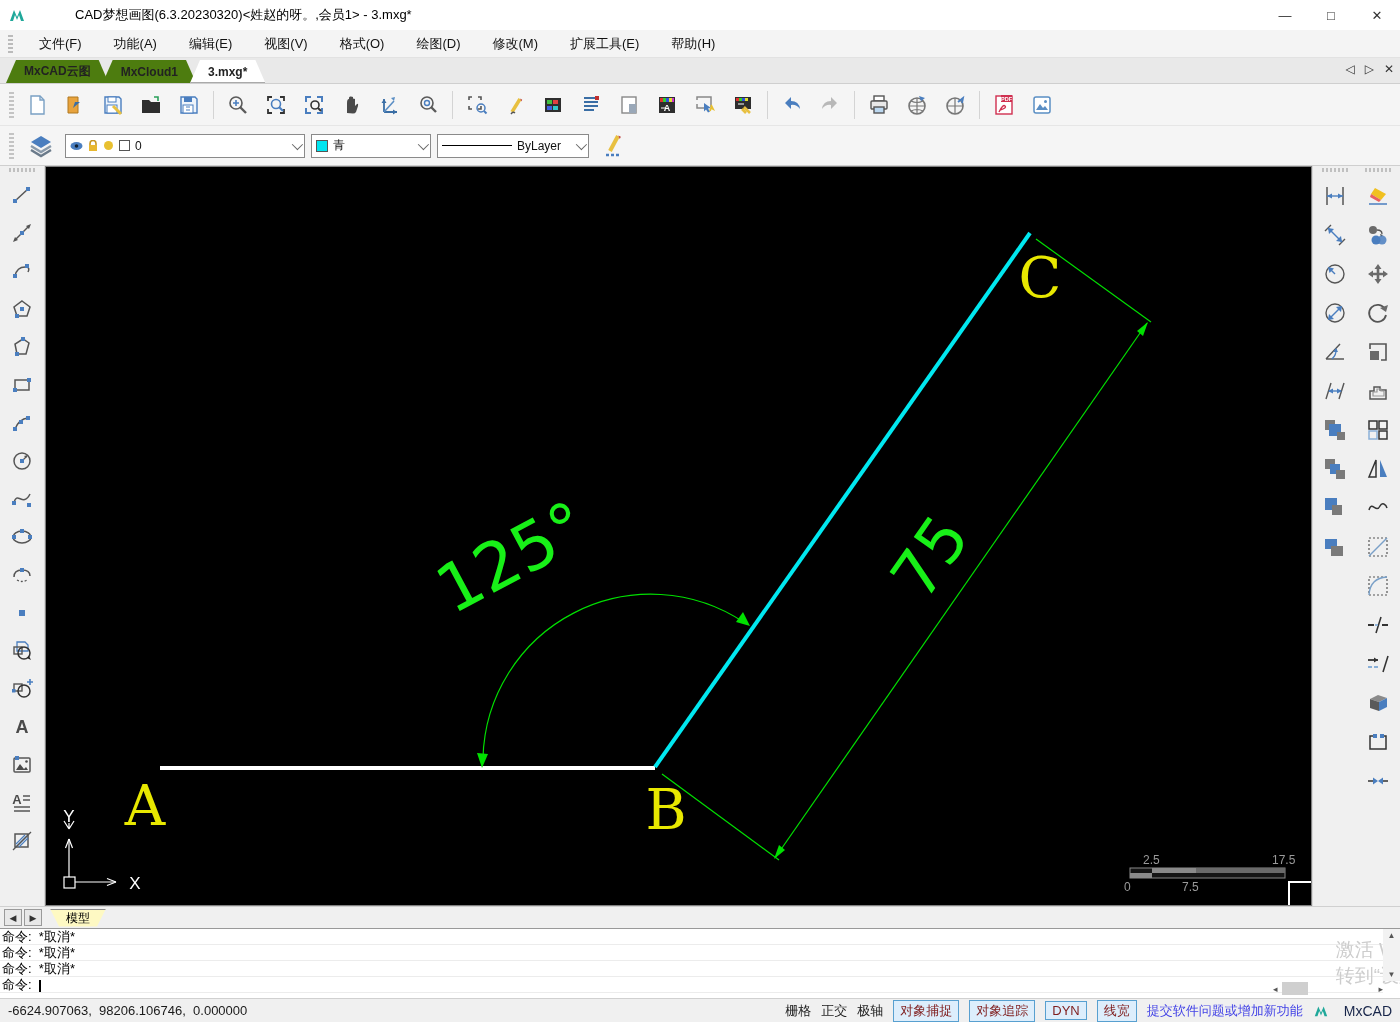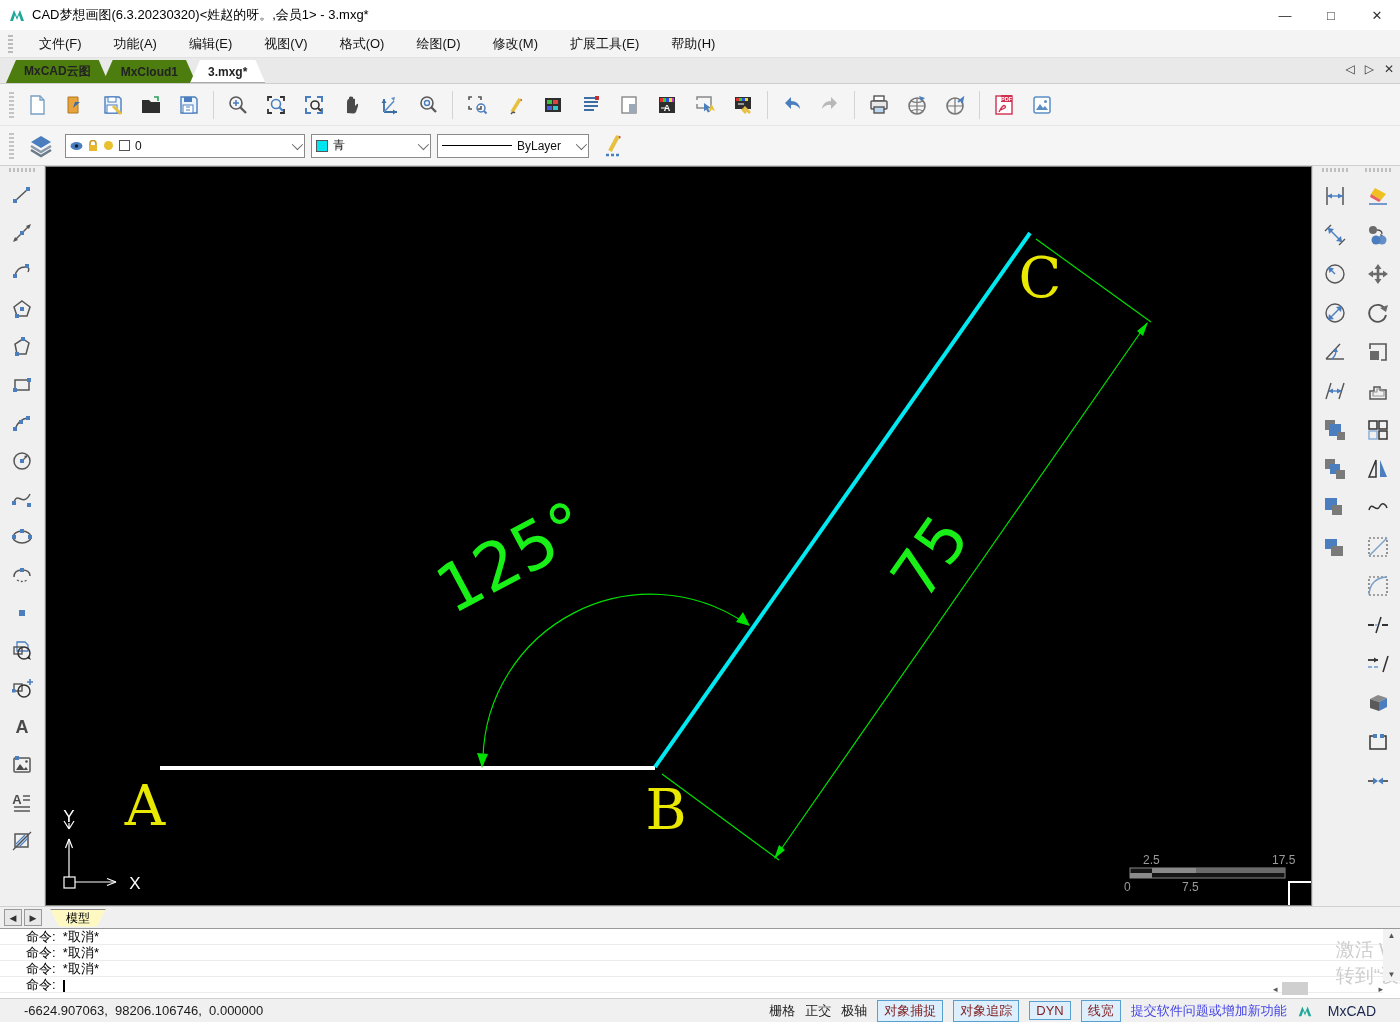--- a/index.html
+++ b/index.html
@@ -1,21 +1,21 @@
 <!DOCTYPE html>
 <html><head>
 <meta charset="utf-8">
 <style>
   * { margin:0; padding:0; box-sizing:border-box; }
   html,body { width:1400px; height:1022px; overflow:hidden; }
   body { font-family:"Liberation Sans", sans-serif; font-size:13px; color:#111; background:#f0f0f0; }
   .window { width:1400px; height:1022px; display:flex; flex-direction:column; background:#fff; }
 
   
-  .titlebar { height:30px; background:#ffffff; display:flex; align-items:center; padding-left:8px; flex:0 0 auto; }
+  .titlebar { height:30px; background:#ffffff; display:flex; align-items:center; padding-left:8px; flex:0 0 auto;gap:43px; }
   .titlebar .app-title { margin-left:6px; font-size:13px; color:#000; }
   .win-controls { margin-left:auto; display:flex; height:100%; }
   .win-btn { width:46px; display:flex; align-items:center; justify-content:center; font-size:13px; color:#333; cursor:default; }
 
   
   .menubar { height:28px; background:#f4f4f4; display:flex; align-items:center; gap:12px; padding-left:4px; border-bottom:1px solid #e2e2e2; flex:0 0 auto; }
   .menubar .gripper { width:5px; height:18px; margin:0 4px; background:repeating-linear-gradient(to bottom,#bbb 0 2px,transparent 2px 4px); }
   .menu-item { padding:4px 10px; font-size:13px; color:#111; }
 
   
@@ -52,29 +52,29 @@
   .canvas-wrap svg { display:block; }
 
   
   .modelbar { height:22px; background:#f0f0f0; display:flex; align-items:center; padding-left:4px; flex:0 0 auto; border-top:1px solid #d0d0d0; }
   .mb-arrow { width:18px; height:17px; border:1px solid #9a9a9a; background:#e8e8e8; display:flex; align-items:center; justify-content:center; font-size:9px; color:#333; margin-right:2px; }
   .model-tab { height:18px; padding:0 16px; margin-left:6px; background:#fef9c3; display:flex; align-items:center; font-size:12px; color:#000; clip-path:polygon(0 0, 100% 0, calc(100% - 9px) 100%, 9px 100%); border-top:1px solid #888; }
 
   
   .cmd { height:70px; background:#fff; border-top:1px solid #999; position:relative; flex:0 0 auto; overflow:hidden; }
   .cmd-rows { position:absolute; left:0; top:0; right:17px; }
-  .cmd-row { height:16px; line-height:16px; padding-left:26px; font-size:13px; color:#000; border-bottom:1px solid #ececec; white-space:pre; }
+  .cmd-row { height:16px; line-height:16px; padding-left:2px; font-size:13px; color:#000; border-bottom:1px solid #ececec; white-space:pre; }
   .cmd-cursor { display:inline-block; width:1.5px; height:12px; background:#000; vertical-align:middle; margin-left:4px; }
   .cmd-vscroll { position:absolute; right:0; top:0; width:17px; height:52px; background:#f2f2f2; display:flex; flex-direction:column; justify-content:space-between; align-items:center; font-size:8px; color:#555; padding:2px 0; }
   .cmd-hscroll { position:absolute; right:17px; bottom:2px; width:110px; height:15px; display:flex; align-items:center; font-size:9px; color:#555; gap:4px; }
   .cmd-hthumb { width:26px; height:13px; background:#cfcfcf; }
   .watermark { position:absolute; right:-18px; top:8px; text-align:left; color:#cdcdcd; font-size:19px; line-height:26px; pointer-events:none; }
 
   
-  .statusbar { height:24px; background:#f0f0f0; border-top:1px solid #d0d0d0; display:flex; align-items:center; padding:0 24px; font-size:13px; color:#1a1a1a; flex:0 0 auto; }
+  .statusbar { height:24px; background:#f0f0f0; border-top:1px solid #d0d0d0; display:flex; align-items:center; padding:0 8px; font-size:13px; color:#1a1a1a; flex:0 0 auto; }
   .coords { white-space:pre; }
   .status-right { margin-left:auto; display:flex; align-items:center; gap:10px; }
   .st-plain { color:#222; }
   .st-toggle { border:1px solid #58a0d0; background:#ddeefc; padding:1px 6px; font-size:13px; color:#7f1d1d; }
   .st-link { color:#4343e6; }
   .brand { display:flex; align-items:center; gap:15px; font-size:14px; color:#18264a; }
 
   svg text { user-select:none; }
 </style>
 </head>

